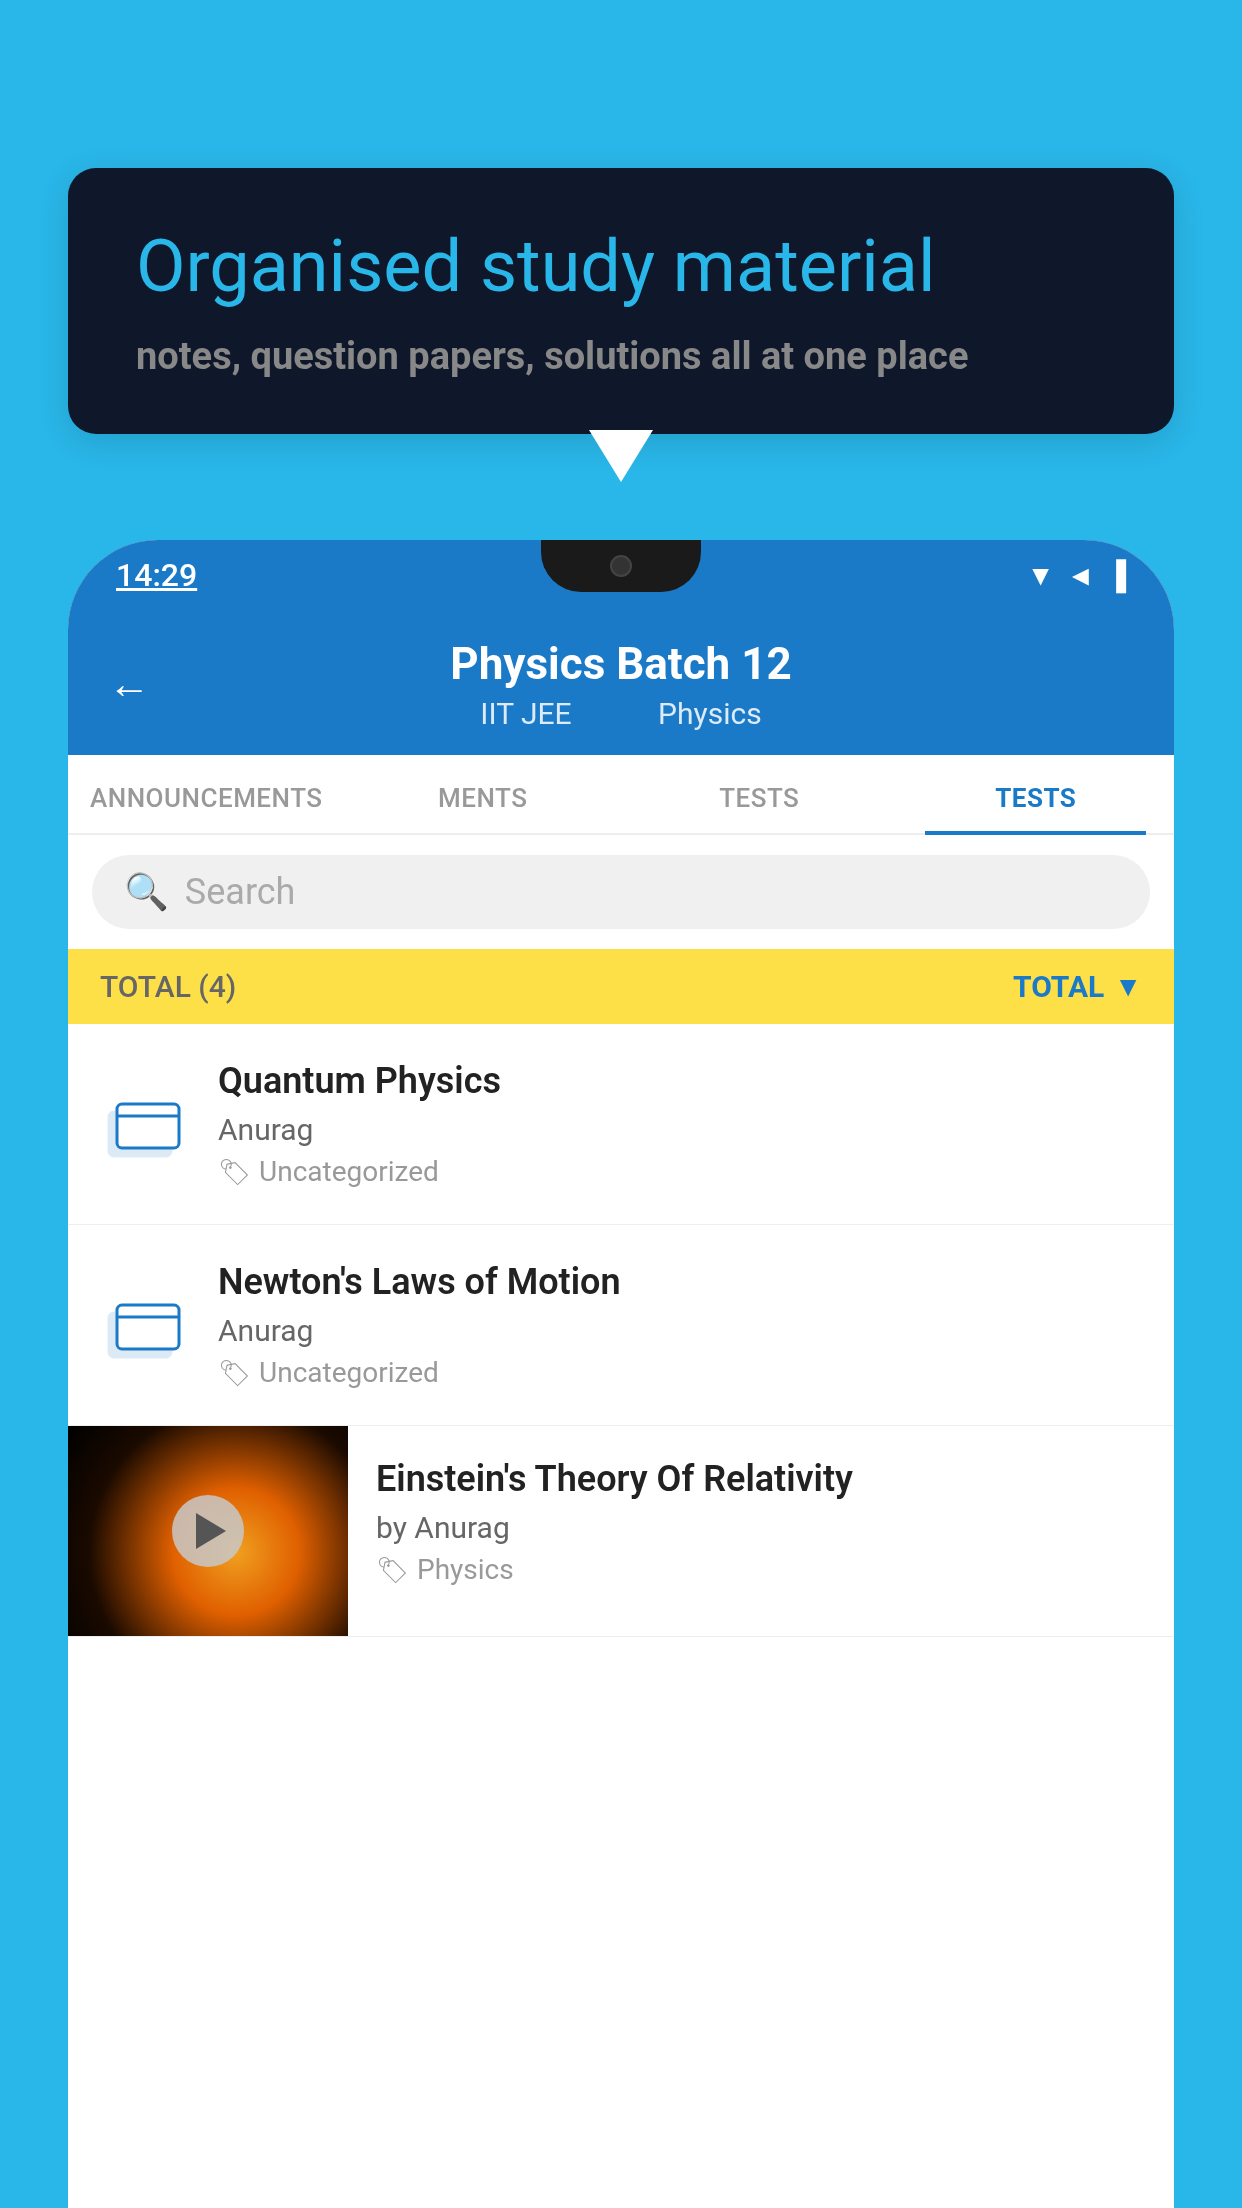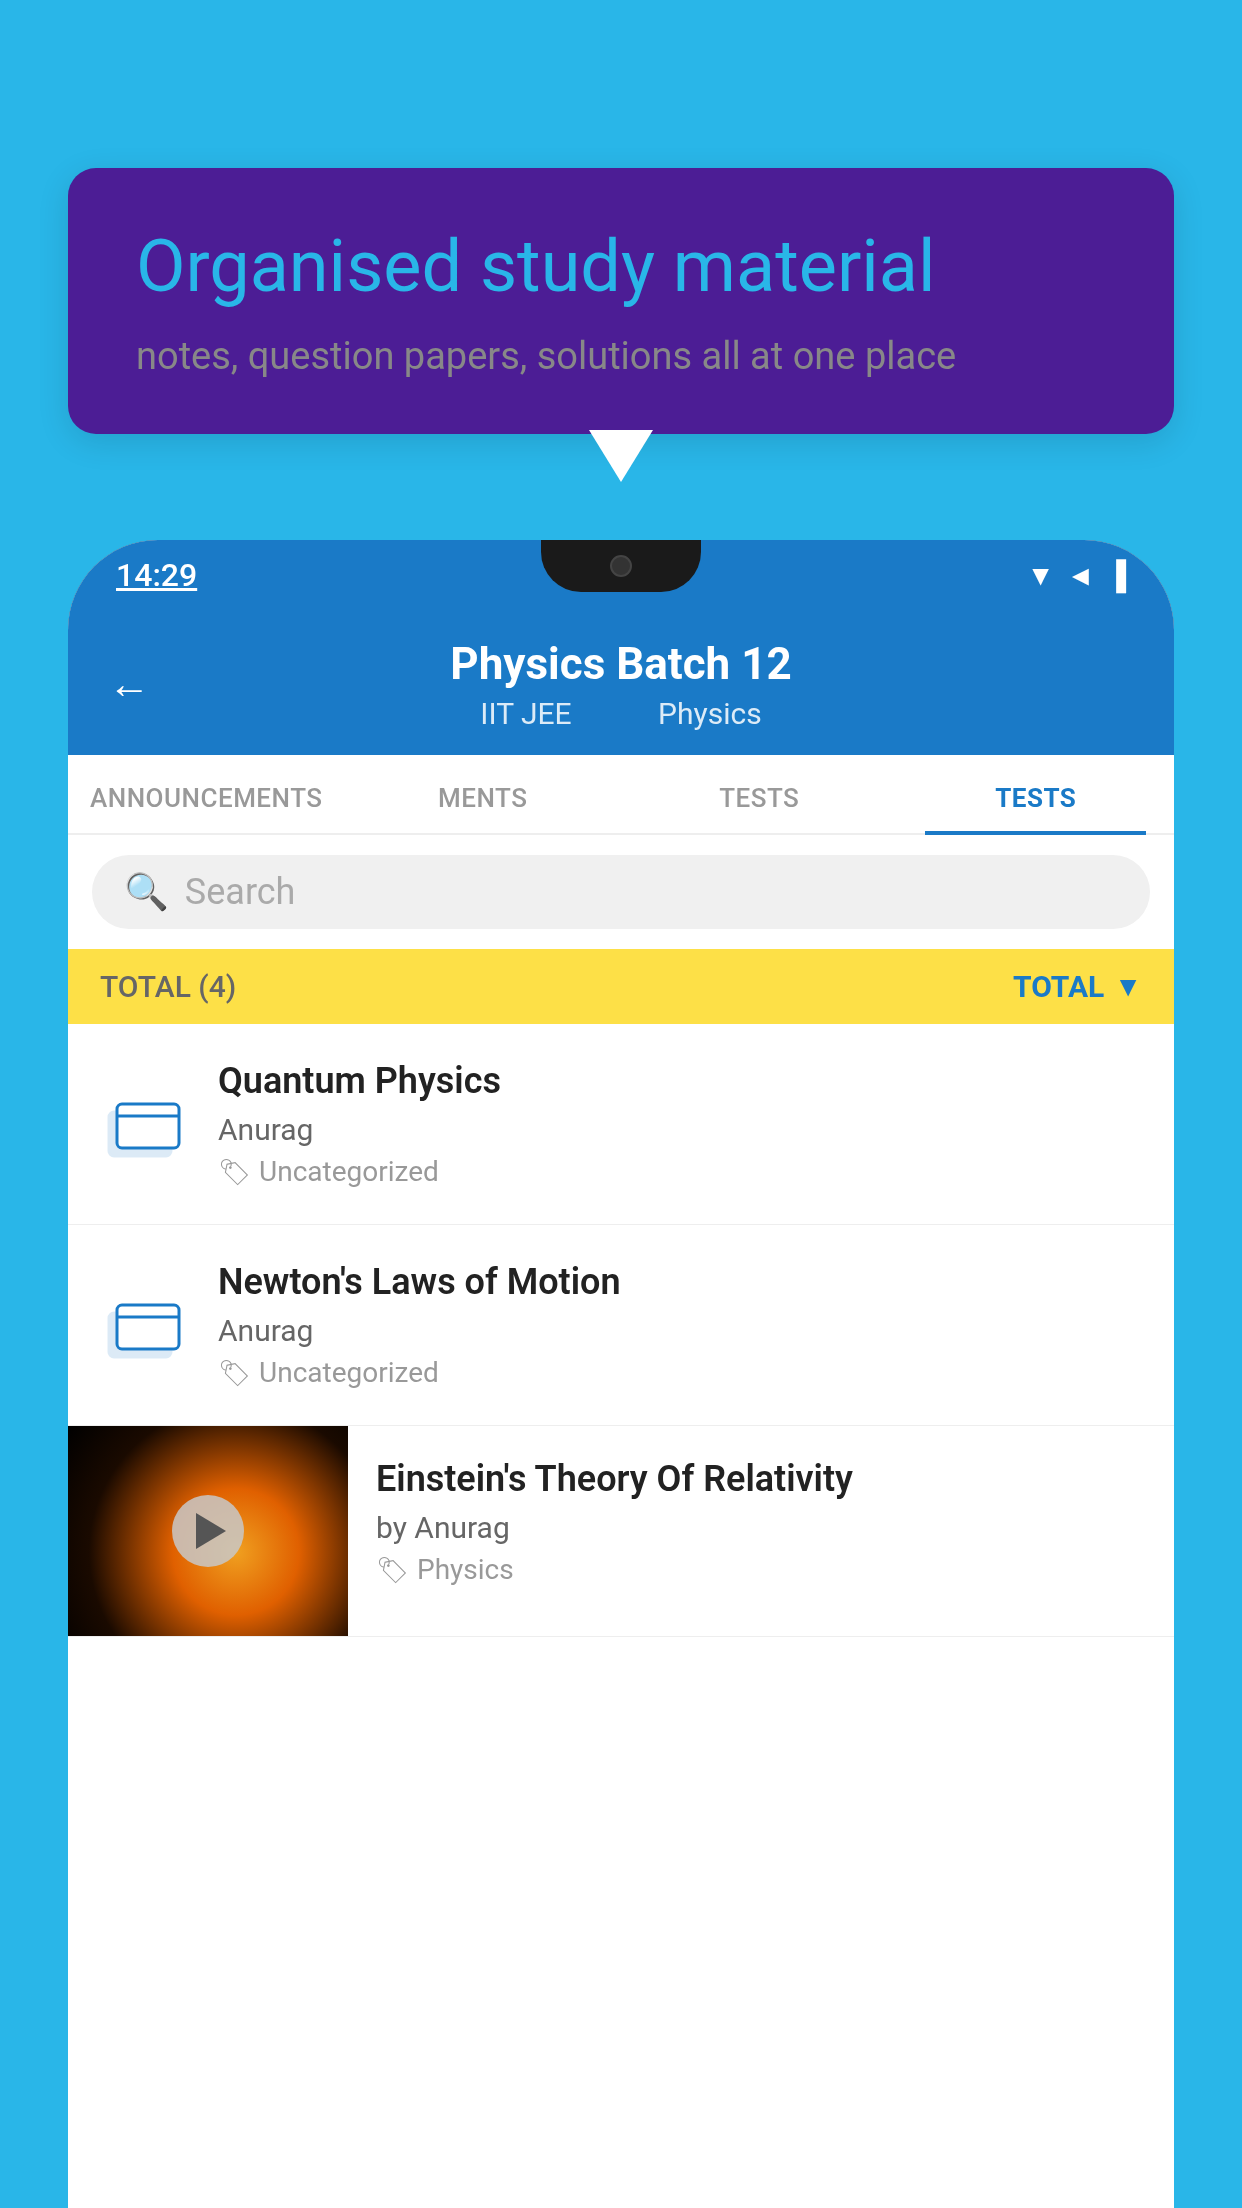--- a/index.html
+++ b/index.html
@@ -12,21 +12,21 @@
       overflow: hidden;
       position: relative;
     }
 
     
     .speech-bubble {
       position: absolute;
       top: 168px;
       left: 68px;
       right: 68px;
-      background: #4c1d95;
+      background: #0f172a;
       border-radius: 28px;
       padding: 56px 68px;
       box-shadow: 0 8px 32px rgba(0,0,0,0.12);
     }
     .speech-bubble::after {
       content: '';
       position: absolute;
       bottom: -48px;
       left: 50%;
       transform: translateX(-50%);
@@ -37,21 +37,21 @@
     .bubble-title {
       color: #29b6e8;
       font-size: 72px;
       font-weight: 400;
       line-height: 1.2;
       margin-bottom: 24px;
     }
     .bubble-subtitle {
       color: #888;
       font-size: 38px;
-      font-weight: 400;
+      font-weight: 700;
     }
 
     
     .phone-frame {
       position: absolute;
       top: 540px;
       left: 68px;
       right: 68px;
       bottom: 0;
       background: #1a1a1a;

